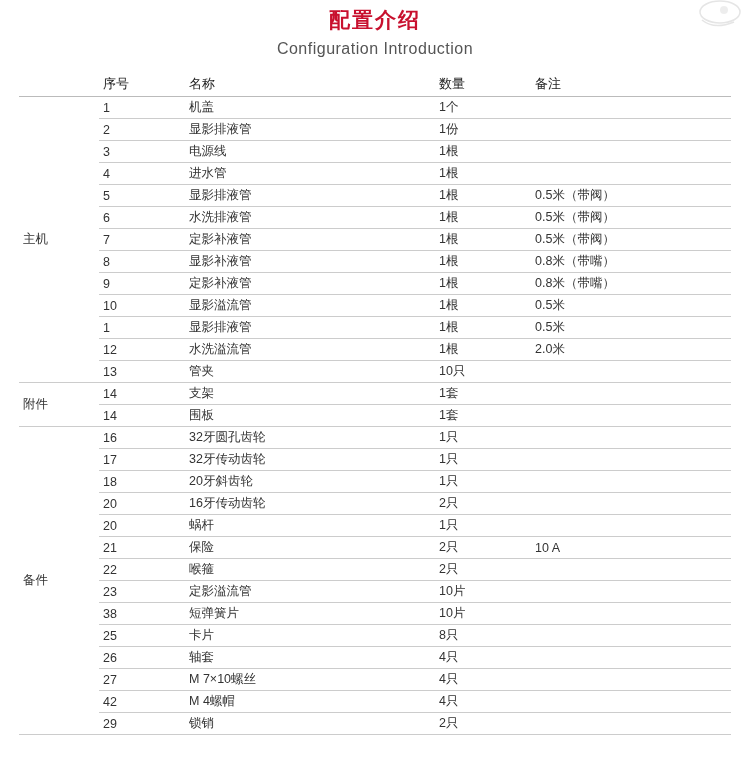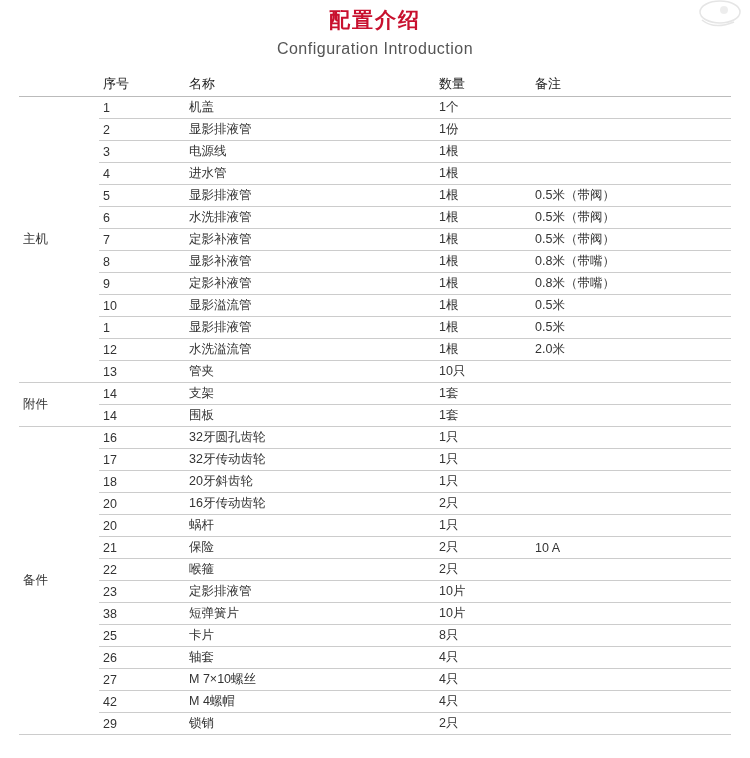--- a/index.html
+++ b/index.html
@@ -265,21 +265,21 @@
           <td class="remark-cell">10 A</td>
         </tr>
         <tr>
           <td class="no-cell">22</td>
           <td class="name-cell">喉箍</td>
           <td class="qty-cell">2只</td>
           <td class="remark-cell"></td>
         </tr>
         <tr>
           <td class="no-cell">23</td>
-          <td class="name-cell">定影排液管</td>
+          <td class="name-cell">定影溢流管</td>
           <td class="qty-cell">10片</td>
           <td class="remark-cell"></td>
         </tr>
         <tr>
           <td class="no-cell">38</td>
           <td class="name-cell">短弹簧片</td>
           <td class="qty-cell">10片</td>
           <td class="remark-cell"></td>
         </tr>
         <tr>

